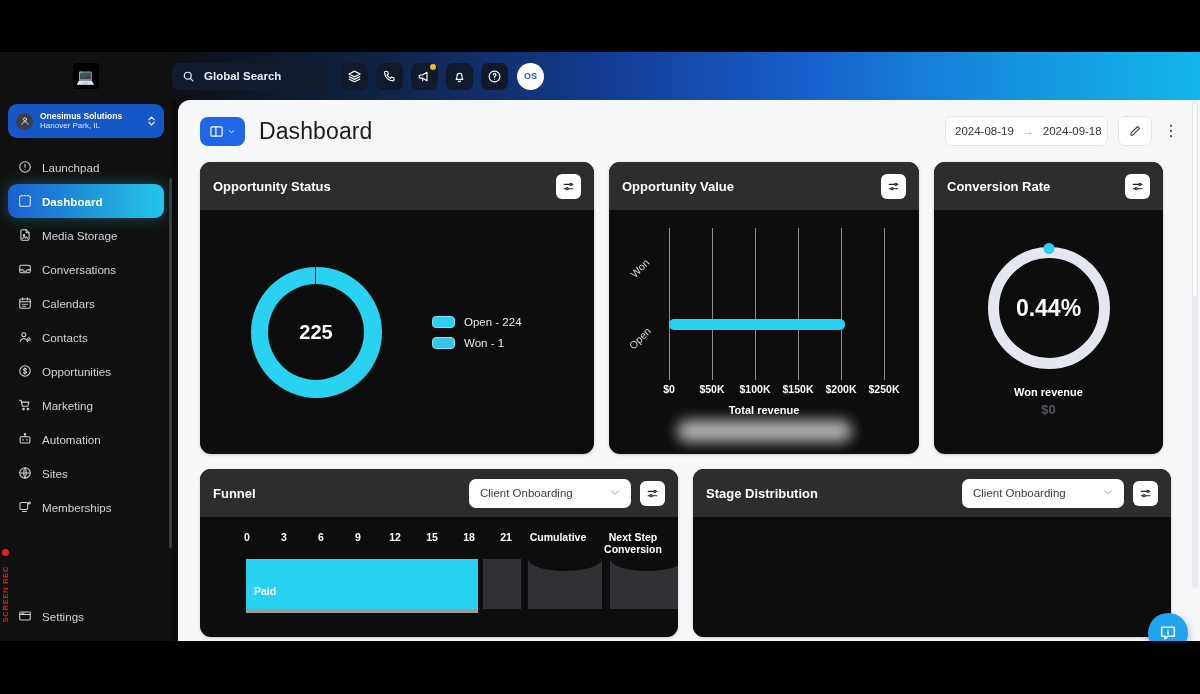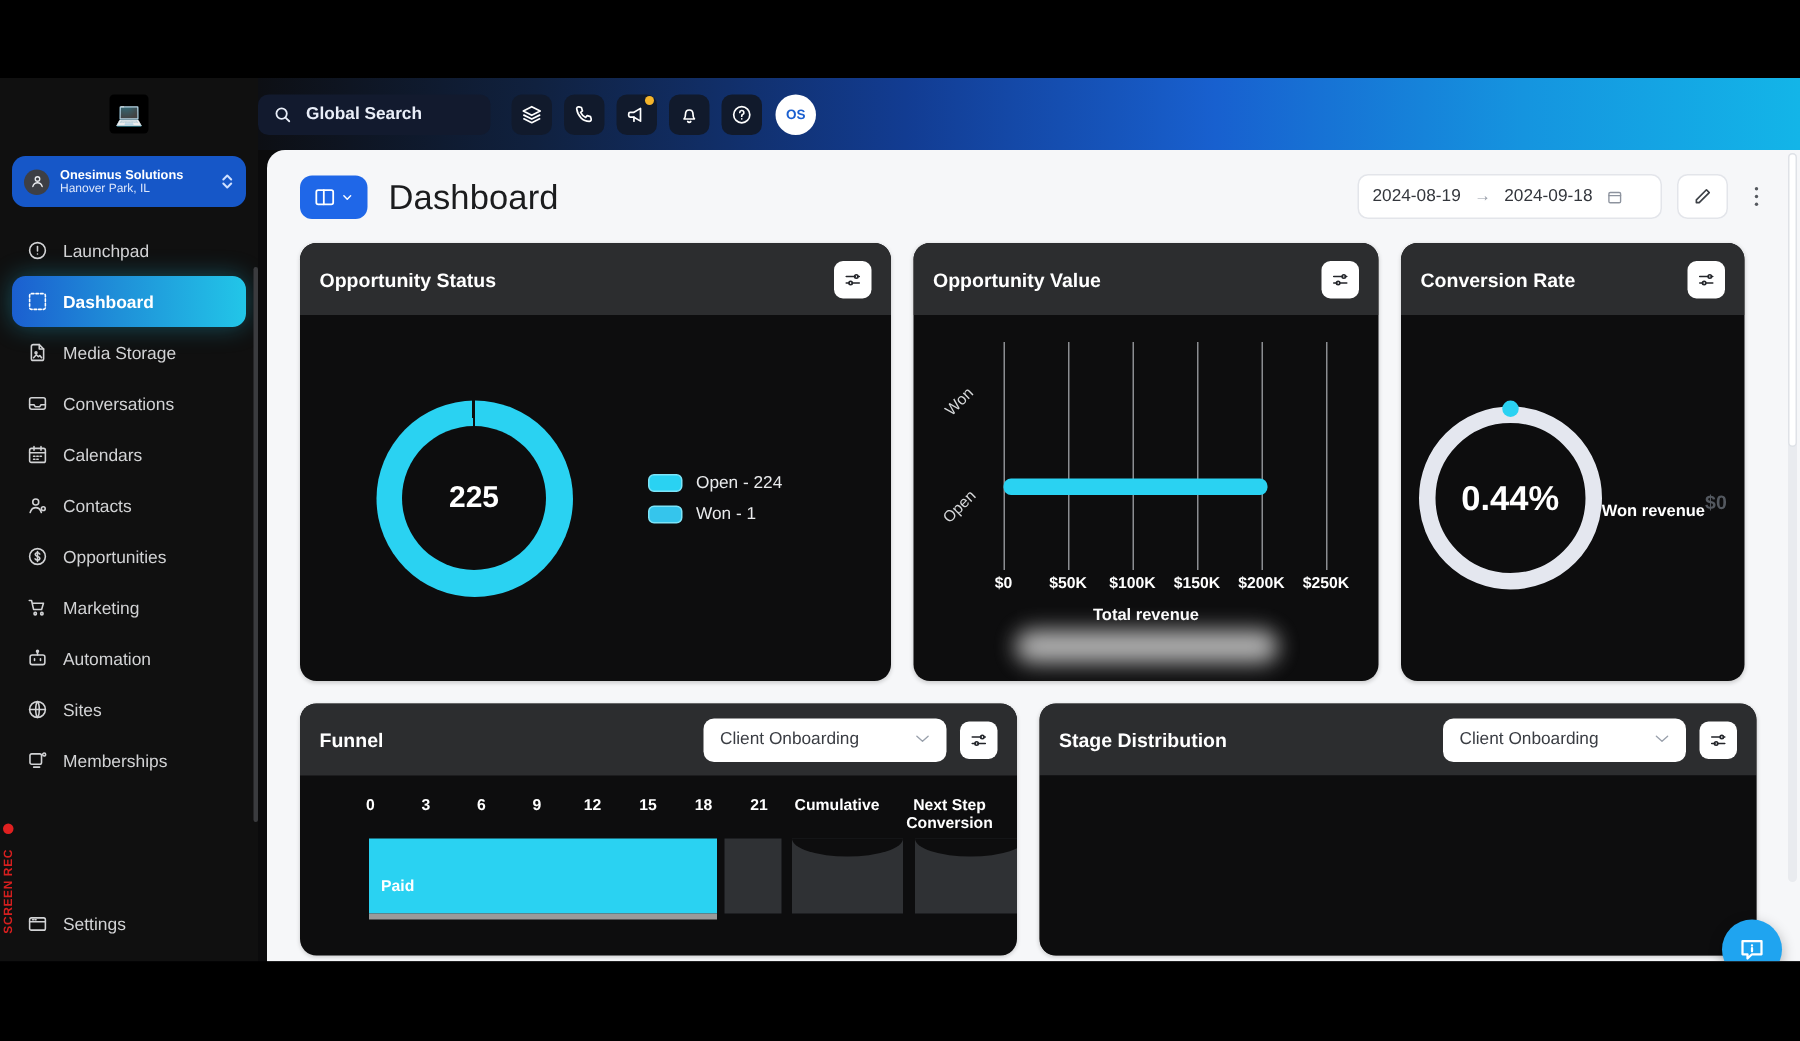--- a/index.html
+++ b/index.html
@@ -100,21 +100,21 @@
   .page-head {
     height:62px; display:flex; align-items:center; padding:0 20px 0 22px; gap:14px;
   }
   .layout-pill {
     width:45px; height:29px; border-radius:8px; background:#1f67e8; color:#fff;
     display:flex; align-items:center; justify-content:center; gap:3px;
   }
   .page-title { font-size:23px; font-weight:400; color:#1b1c1e; letter-spacing:.1px; }
   .head-right { margin-left:auto; display:flex; align-items:center; gap:10px; }
   .daterange {
-    width:203px; height:30px; border:1px solid #e3e5ea; background:#fff; border-radius:7px;
+    width:163px; height:30px; border:1px solid #e3e5ea; background:#fff; border-radius:7px;
     display:flex; align-items:center; gap:9px; padding:0 9px; color:#33363c; font-size:11.5px;
     overflow:hidden; white-space:nowrap;
   }
   .daterange .arw { color:#9aa0ab; font-size:11px; }
   .icon-box {
     width:34px; height:30px; border:1px solid #e3e5ea; background:#fff; border-radius:7px;
     display:flex; align-items:center; justify-content:center; color:#3c4046;
   }
   .kebab { width:18px; display:flex; align-items:center; justify-content:center; color:#55595f; font-size:15px; }
 
@@ -171,21 +171,21 @@
   }
   .xaxis { position:relative; margin-left:46px; height:18px; }
   .xtick { position:absolute; top:3px; transform:translateX(-50%); color:#fff; font-size:10.5px; font-weight:700; white-space:nowrap; }
   .total-rev { text-align:center; color:#fff; font-size:11px; font-weight:700; margin-top:6px; }
   .blur-bar {
     margin:4px auto 0; width:175px; height:22px; border-radius:12px;
     background:#c9c9c9; filter: blur(7px); opacity:.88;
   }
 
   
-  .gauge-body { height:244px; display:flex; flex-direction:row; align-items:center; justify-content:center; }
+  .gauge-body { height:244px; display:flex; flex-direction:column; align-items:center; justify-content:center; }
   .gauge {
     position:relative; width:122px; height:122px; border-radius:50%;
     border:11px solid #e4e7ef; display:flex; align-items:center; justify-content:center;
   }
   .gauge-dot {
     position:absolute; top:-15px; left:50%; transform:translateX(-50%);
     width:11px; height:11px; border-radius:50%; background:#2ad2f2;
   }
   .gauge-val { color:#fff; font-size:23px; font-weight:700; }
   .gauge-cap { margin-top:17px; color:#fff; font-size:11px; font-weight:700; }

